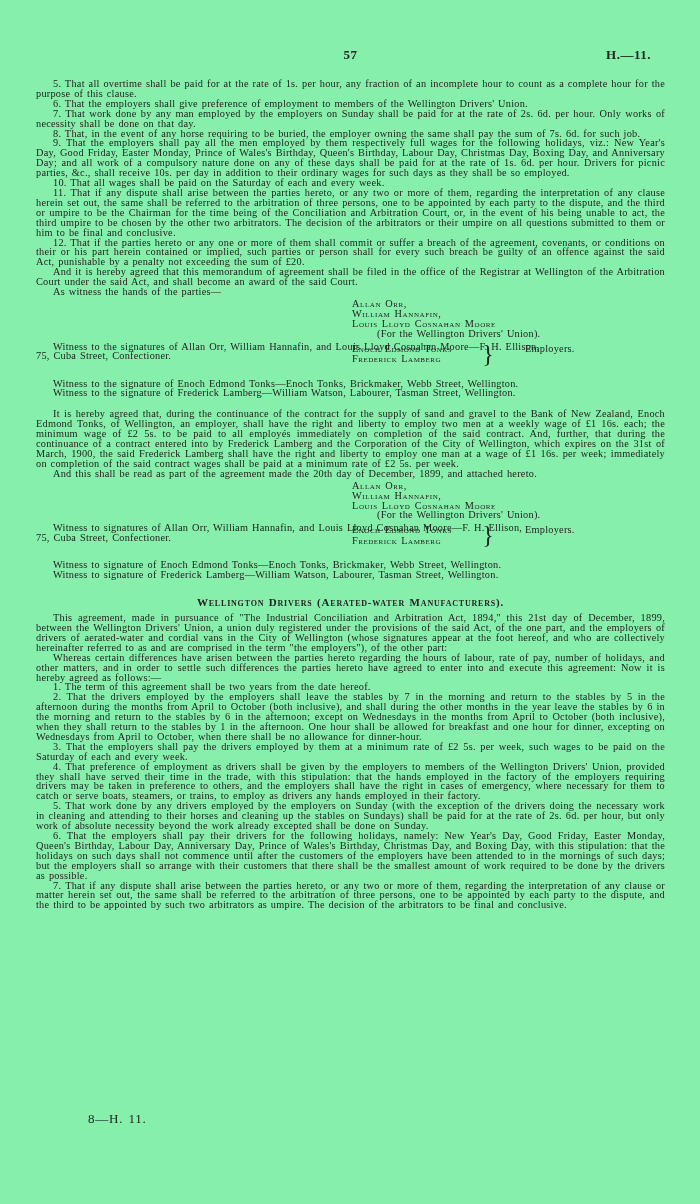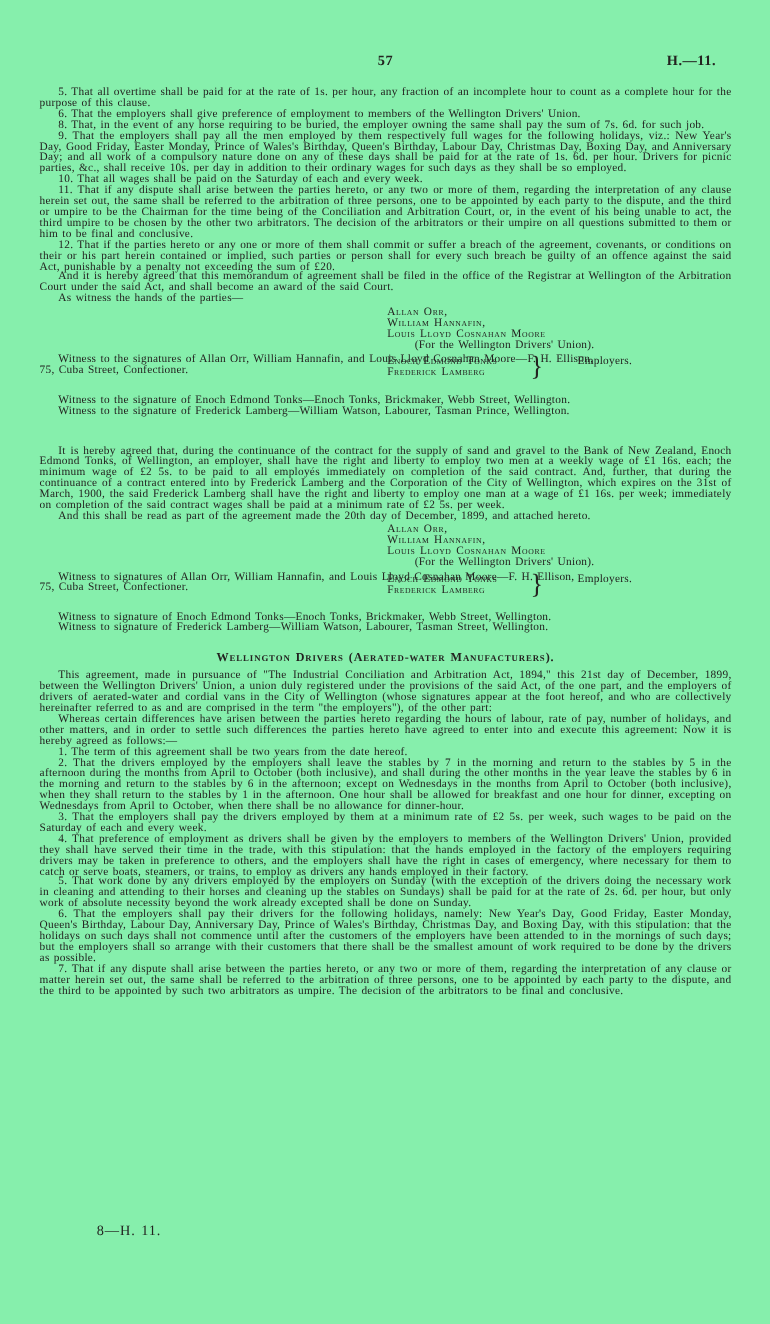--- a/index.html
+++ b/index.html
@@ -24,21 +24,21 @@
     margin-bottom:14px;
     font-weight:bold;
     font-size:13px;
     letter-spacing:0.5px;
   }
   .head-center { position:absolute; left:0; right:0; text-align:center; }
   .head-right  { position:absolute; right:14px; top:0; }
 
   .para { text-align:justify; }
   .indent { text-indent:17px;font-family:Liberation Serif, serif; }
-  .gap-top { margin-top:27px; }
+  .gap-top { margin-top:11px; }
   .small-gap { margin-top:4px; }
 
   .sig-block { margin-left:316px; margin-top:2px; margin-bottom:2px; }
   .sig-name {
     font-variant:small-caps;
     letter-spacing:0.6px;
     line-height:9.9px;
   }
   .sig-caption { padding-left:25px; }
 
@@ -88,20 +88,21 @@
 <div class="page">
 
   <div class="page-head">
     <span class="head-center">57</span>
     <span class="head-right">H.—11.</span>
   </div>
 
   <section>
     <p class="para indent">5. That all overtime shall be paid for at the rate of 1s. per hour, any fraction of an incomplete hour to count as a complete hour for the purpose of this clause.</p>
     <p class="para indent">6. That the employers shall give preference of employment to members of the Wellington Drivers' Union.</p>
+    <p class="para indent">7. That work done by any man employed by the employers on Sunday shall be paid for at the rate of 2s. 6d. per hour. Only works of necessity shall be done on that day.</p>
     <p class="para indent">8. That, in the event of any horse requiring to be buried, the employer owning the same shall pay the sum of 7s. 6d. for such job.</p>
     <p class="para indent">9. That the employers shall pay all the men employed by them respectively full wages for the following holidays, viz.: New Year's Day, Good Friday, Easter Monday, Prince of Wales's Birthday, Queen's Birthday, Labour Day, Christmas Day, Boxing Day, and Anniversary Day; and all work of a compulsory nature done on any of these days shall be paid for at the rate of 1s. 6d. per hour. Drivers for picnic parties, &amp;c., shall receive 10s. per day in addition to their ordinary wages for such days as they shall be so employed.</p>
     <p class="para indent">10. That all wages shall be paid on the Saturday of each and every week.</p>
     <p class="para indent">11. That if any dispute shall arise between the parties hereto, or any two or more of them, regarding the interpretation of any clause herein set out, the same shall be referred to the arbitration of three persons, one to be appointed by each party to the dispute, and the third or umpire to be the Chairman for the time being of the Conciliation and Arbitration Court, or, in the event of his being unable to act, the third umpire to be chosen by the other two arbitrators. The decision of the arbitrators or their umpire on all questions submitted to them or him to be final and conclusive.</p>
     <p class="para indent">12. That if the parties hereto or any one or more of them shall commit or suffer a breach of the agreement, covenants, or conditions on their or his part herein contained or implied, such parties or person shall for every such breach be guilty of an offence against the said Act, punishable by a penalty not exceeding the sum of £20.</p>
     <p class="para indent">And it is hereby agreed that this memorandum of agreement shall be filed in the office of the Registrar at Wellington of the Arbitration Court under the said Act, and shall become an award of the said Court.</p>
     <p class="para indent">As witness the hands of the parties—</p>
 
     <div class="sig-block">
       <div class="sig-name">Allan Orr,</div>
@@ -117,21 +118,21 @@
         <div class="emp-names">
           <div>Enoch Edmond Tonks</div>
           <div>Frederick Lamberg</div>
         </div>
         <span class="emp-brace">}</span>
         <span class="emp-label">Employers.</span>
       </div>
     </div>
 
     <p class="para indent small-gap">Witness to the signature of Enoch Edmond Tonks—Enoch Tonks, Brickmaker, Webb Street, Wellington.</p>
-    <p class="para indent">Witness to the signature of Frederick Lamberg—William Watson, Labourer, Tasman Prince, Wellington.</p>
+    <p class="para indent">Witness to the signature of Frederick Lamberg—William Watson, Labourer, Tasman Street, Wellington.</p>
   </section>
 
   <section>
     <p class="para indent gap-top">It is hereby agreed that, during the continuance of the contract for the supply of sand and gravel to the Bank of New Zealand, Enoch Edmond Tonks, of Wellington, an employer, shall have the right and liberty to employ two men at a weekly wage of £1 16s. each; the minimum wage of £2 5s. to be paid to all employés immediately on completion of the said contract. And, further, that during the continuance of a contract entered into by Frederick Lamberg and the Corporation of the City of Wellington, which expires on the 31st of March, 1900, the said Frederick Lamberg shall have the right and liberty to employ one man at a wage of £1 16s. per week; immediately on completion of the said contract wages shall be paid at a minimum rate of £2 5s. per week.</p>
     <p class="para indent">And this shall be read as part of the agreement made the 20th day of December, 1899, and attached hereto.</p>
 
     <div class="sig-block">
       <div class="sig-name">Allan Orr,</div>
       <div class="sig-name">William Hannafin,</div>
       <div class="sig-name">Louis Lloyd Cosnahan Moore</div>

